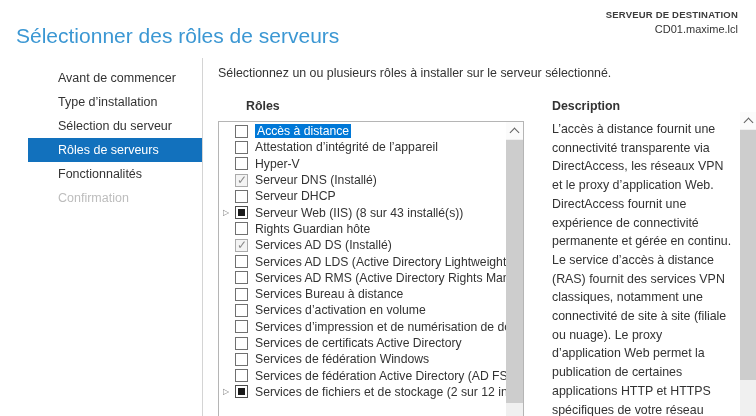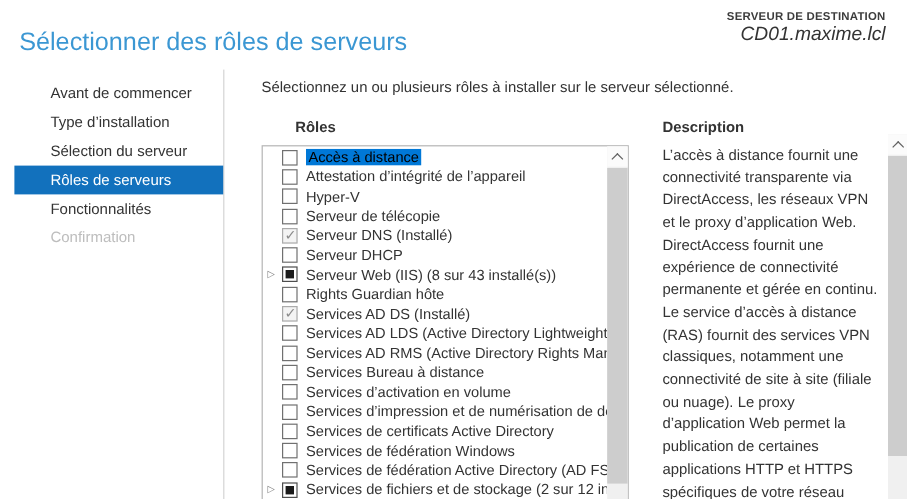--- a/index.html
+++ b/index.html
@@ -18,24 +18,24 @@
   }
   
   .page-title{
     position:absolute;left:16px;top:10px;
     font-size:21px;color:var(--title-blue);font-weight:normal;white-space:nowrap;
   }
   .dest{
     position:absolute;right:18px;top:8px;text-align:right;line-height:14px;
   }
   .dest-label{font-size:9.5px;font-weight:bold;color:#3c3c3c;letter-spacing:.2px;}
-  .dest-server{font-size:16px;color:#333;font-style:italic;}
+  .dest-server{font-size:11px;color:#333;}
   
   .sidebar{
-    position:absolute;left:0;top:58px;bottom:0;width:187px;
+    position:absolute;left:16px;top:58px;bottom:0;width:187px;
     border-right:1px solid #d4d4d4;padding-top:8px;padding-left:12px;
   }
   .side-item{
     height:24px;line-height:24px;padding-left:30px;
     font-size:12.5px;color:#333;white-space:nowrap;cursor:default;
   }
   .side-item.selected{background:var(--nav-selected);color:#fff;}
   .side-item.disabled{color:#bdbdbd;}
   
   .main{position:absolute;left:188px;top:58px;right:0;bottom:0;}
@@ -62,21 +62,21 @@
   .cb.checked{border-color:#ababab;background:#f4f4f4;}
   .cb.checked::after{
     content:"✓";position:absolute;left:1px;top:-2px;
     font-size:12px;color:#8b8b8b;
   }
   .cb.mixed{border-color:#4d4d4d;}
   .cb.mixed::after{
     content:"";position:absolute;left:2px;top:2px;right:2px;bottom:2px;background:#1b1b1b;
   }
   .row-label{overflow:hidden;flex:1;}
-  .row-label .sel{background:var(--row-selected);color:#000000;padding:0 2px;text-align:right;}
+  .row-label .sel{background:var(--row-selected);color:#ffffff;padding:0 2px;text-align:right;}
   
   .vscroll{position:absolute;top:0;right:0;bottom:0;width:17px;background:#f0f0f0;}
   .scroll-btn{
     position:absolute;top:0;left:0;right:0;height:17px;background:#fbfbfb;
   }
   .scroll-btn::before{
     content:"";display:block;width:6px;height:6px;margin:7px auto 0;
     border-left:1px solid #606060;border-top:1px solid #606060;
     transform:rotate(45deg);
   }
@@ -125,25 +125,20 @@
           <span class="cb"></span>
           <span class="row-label">Attestation d’intégrité de l’appareil</span>
         </div>
         <div class="row">
           <span class="expander"></span>
           <span class="cb"></span>
           <span class="row-label">Hyper-V</span>
         </div>
         <div class="row">
           <span class="expander"></span>
-          <span class="cb"></span>
-          <span class="row-label">Serveur de télécopie</span>
-        </div>
-        <div class="row">
-          <span class="expander"></span>
           <span class="cb checked"></span>
           <span class="row-label">Serveur DNS (Installé)</span>
         </div>
         <div class="row">
           <span class="expander"></span>
           <span class="cb"></span>
           <span class="row-label">Serveur DHCP</span>
         </div>
         <div class="row">
           <span class="expander show"></span>

